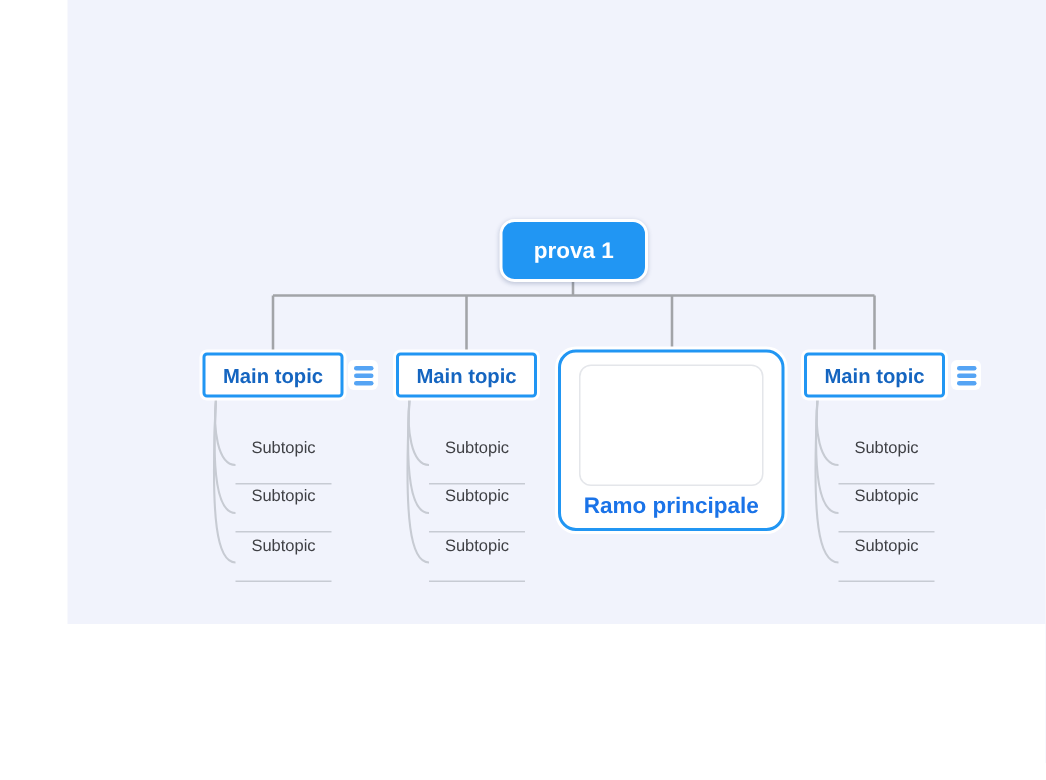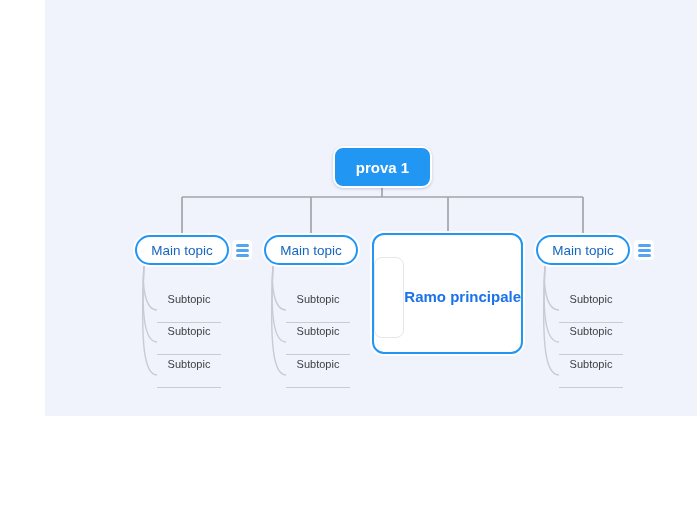--- a/index.html
+++ b/index.html
@@ -42,25 +42,25 @@
     font-size: 15px; font-weight: bold;
     cursor: pointer;
   }
   .main-topic {
     position: absolute;
     top: 235px;
     width: 94px; height: 30px;
     box-sizing: border-box;
     background: #ffffff;
     border: 2px solid var(--accent-blue, #2196f3);
-    border-radius: 15px;
+    border-radius: 3px;
     box-shadow: 0 0 0 2px #ffffff;
     display: flex; align-items: center; justify-content: center;
     color: var(--main-topic-text, #1565c0);
-    font-size: 13.5px; font-weight: normal;
+    font-size: 13.5px; font-weight: bold;
     cursor: pointer;
   }
   .menu-chip {
     position: absolute;
     top: 240px;
     width: 20px; height: 20px;
     background: #ffffff;
     border-radius: 4px;
     display: flex; flex-direction: column;
     align-items: center; justify-content: center;
@@ -74,21 +74,21 @@
   }
   .image-branch {
     position: absolute;
     left: 327px; top: 233px;
     width: 151px; height: 121px;
     box-sizing: border-box;
     background: #ffffff;
     border: 2.5px solid var(--accent-blue, #2196f3);
     border-radius: 12px;
     box-shadow: 0 0 0 2px #ffffff;
-    display: flex; flex-direction: row;
+    display: flex; flex-direction: column;
     align-items: center;
     cursor: pointer;
   }
   .img-placeholder {
     margin-top: 8px;
     width: 123px; height: 81px;
     box-sizing: border-box;
     background: #ffffff;
     border: 1.5px solid #e4e6ea;
     border-radius: 8px;

